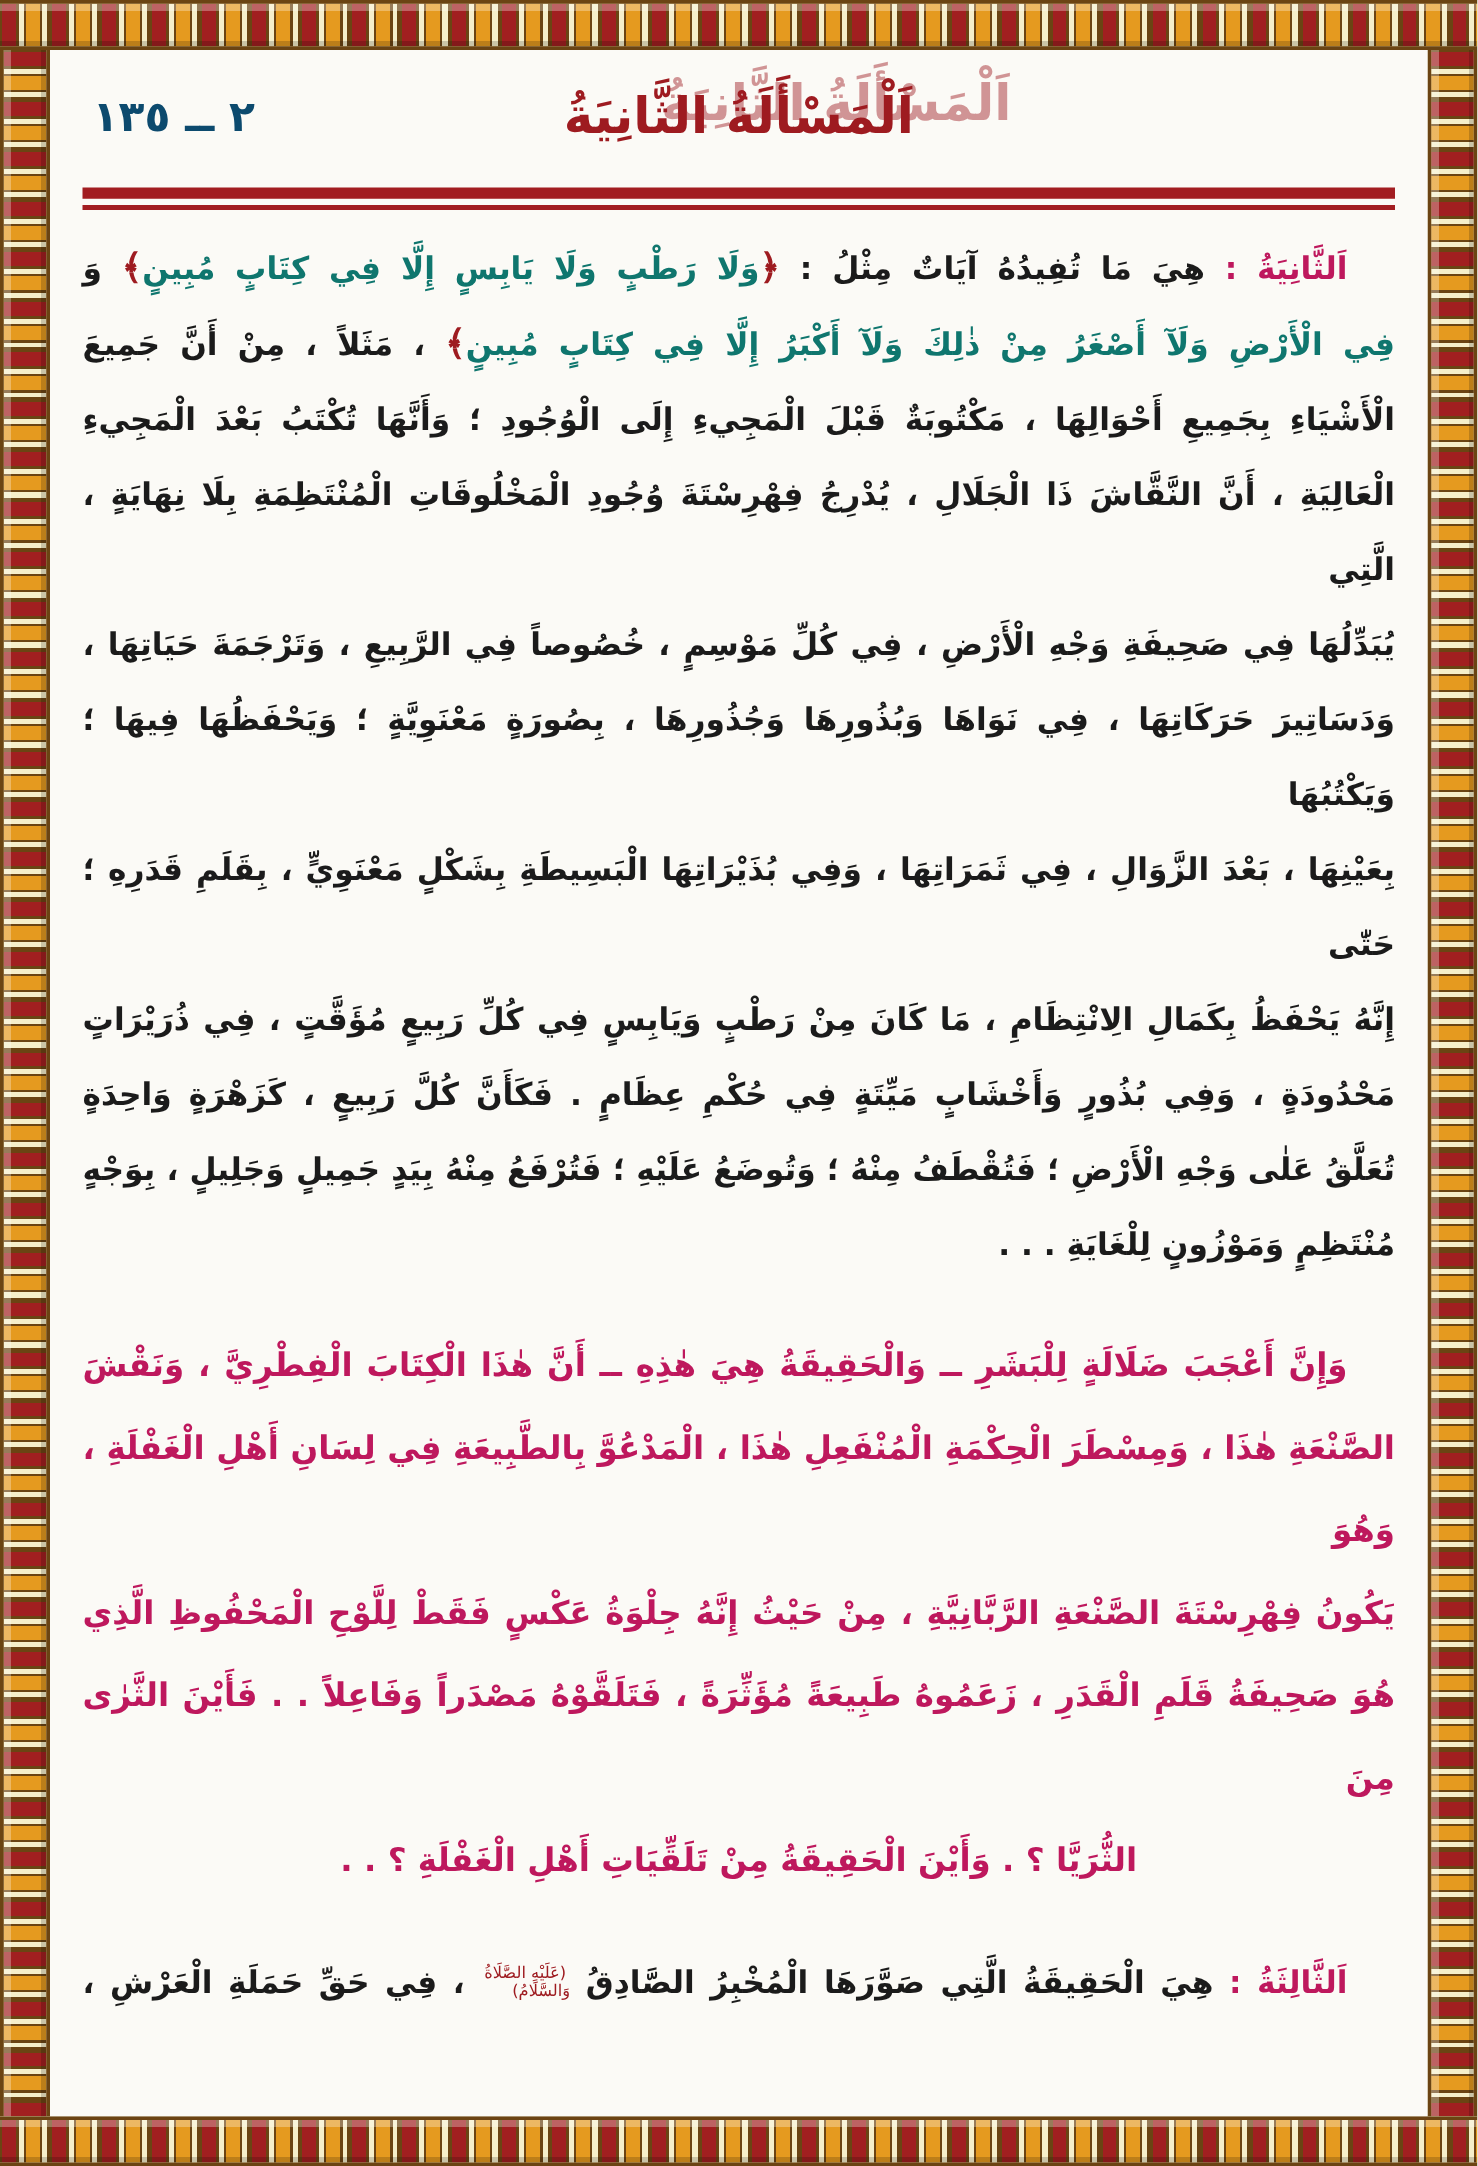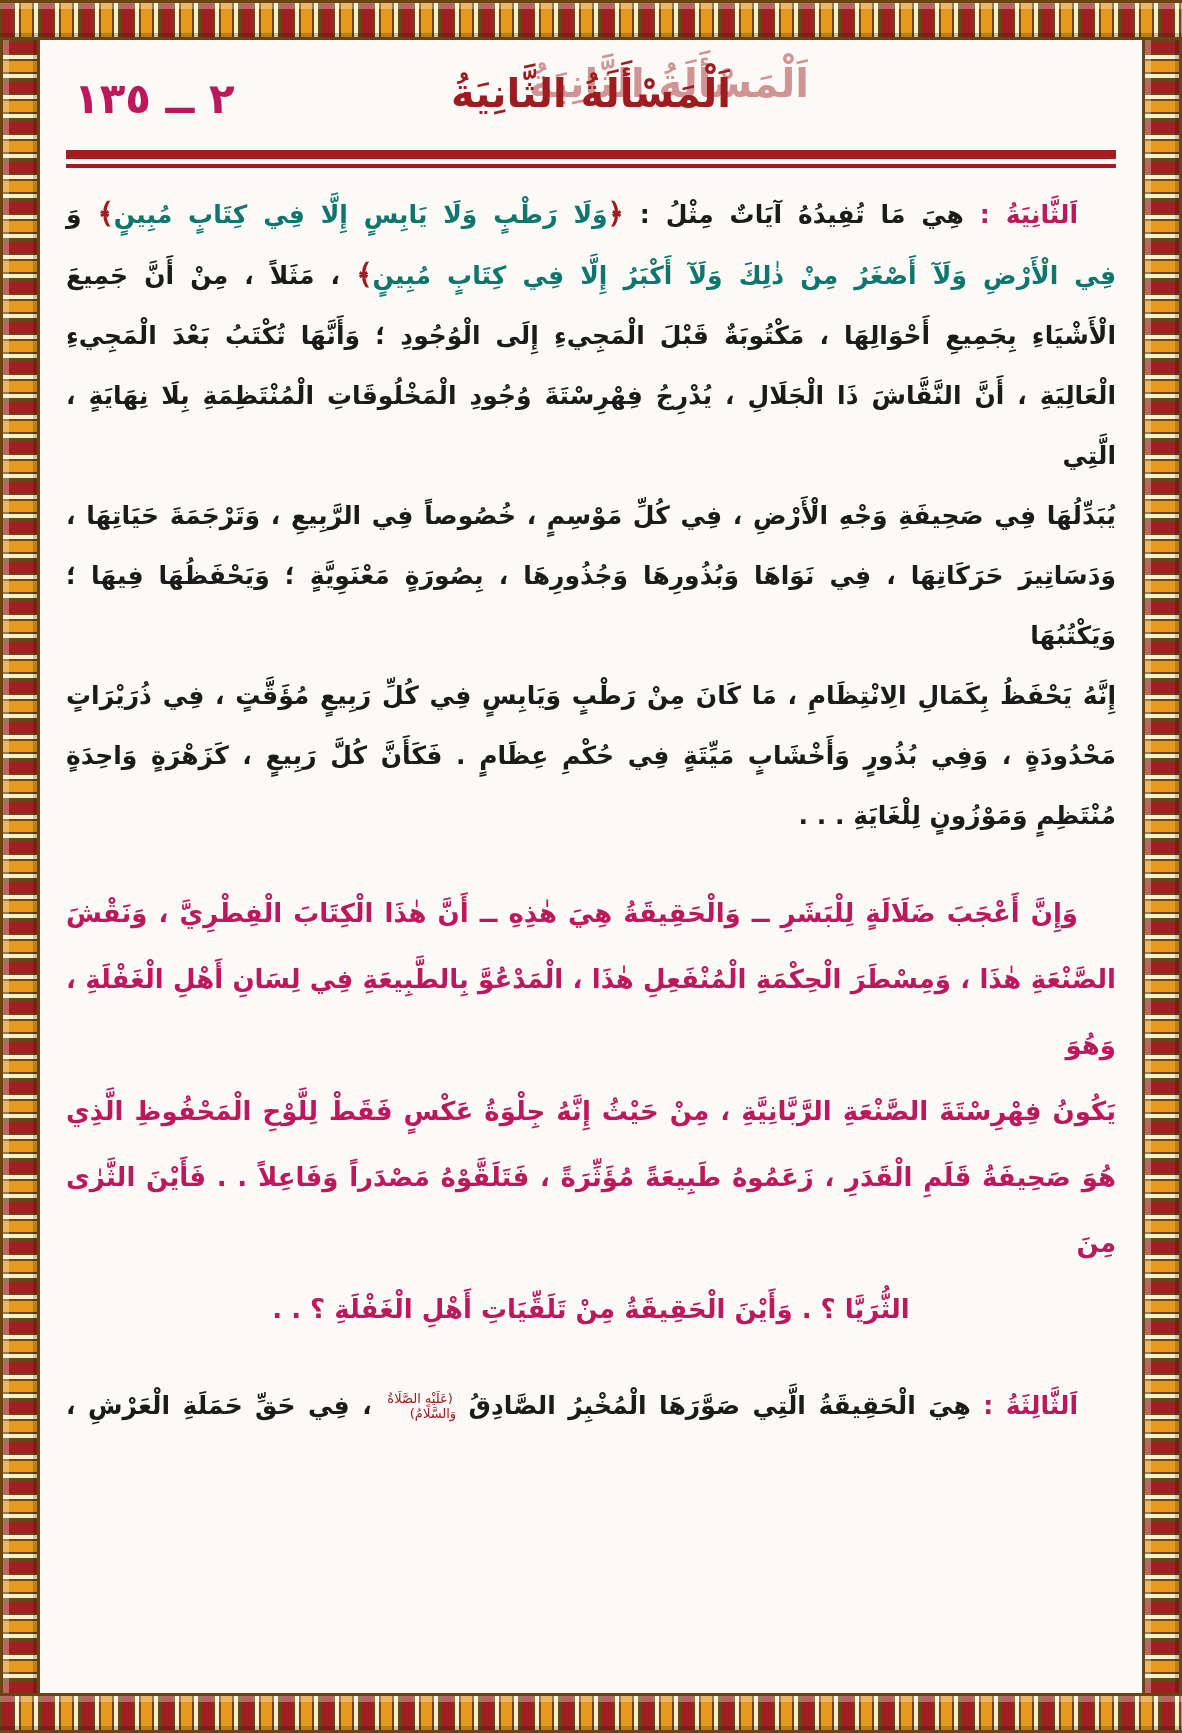--- a/index.html
+++ b/index.html
@@ -38,21 +38,21 @@
   
   .content{
     position:absolute;top:40px;left:40px;right:40px;bottom:40px;
     box-sizing:border-box;padding:24px 26px 0;
     background:#fbfaf6;
   }
   .header{position:relative;height:74px;}
   .page-num{
     position:absolute;left:8px;top:10px;
     direction:ltr;unicode-bidi:isolate;
-    font-size:42px;font-weight:bold;color:#be185d;letter-spacing:2px;
+    font-size:34px;font-weight:bold;color:#0c4a6e;letter-spacing:2px;
   }
   .title-wrap{text-align:center;position:relative;padding-top:6px;}
   .title{position:relative;z-index:1;font-size:40px;font-weight:bold;color:#9e1b20;}
   .title-ghost{
     position:absolute;z-index:0;top:-4px;left:50%;
     transform:translateX(calc(-50% + 78px));
     font-size:40px;font-weight:bold;color:#9e1b20;opacity:.45;
     white-space:nowrap;pointer-events:none;
   }
   .rules{margin-top:12px;}
@@ -105,22 +105,24 @@
     </div>
 
     <div class="body">
         <div class="para">
           <div class="line full indent"><span class="seg-red">اَلثَّانِيَةُ : </span><span class="seg-black">هِيَ مَا تُفِيدُهُ آيَاتٌ مِثْلُ : </span><span class="seg-bracket">﴿</span><span class="seg-blue">وَلَا رَطْبٍ وَلَا يَابِسٍ إِلَّا فِي كِتَابٍ مُبِينٍ</span><span class="seg-bracket">﴾</span><span class="seg-black"> وَ</span></div>
           <div class="line full"><span class="seg-blue">فِي الْأَرْضِ وَلَآ أَصْغَرُ مِنْ ذٰلِكَ وَلَآ أَكْبَرُ إِلَّا فِي كِتَابٍ مُبِينٍ</span><span class="seg-bracket">﴾</span><span class="seg-black"> ، مَثَلاً ، مِنْ أَنَّ جَمِيعَ</span></div>
           <div class="line full"><span class="seg-black">الْأَشْيَاءِ بِجَمِيعِ أَحْوَالِهَا ، مَكْتُوبَةٌ قَبْلَ الْمَجِيءِ إِلَى الْوُجُودِ ؛ وَأَنَّهَا تُكْتَبُ بَعْدَ الْمَجِيءِ</span></div>
           <div class="line full"><span class="seg-black">الْعَالِيَةِ ، أَنَّ النَّقَّاشَ ذَا الْجَلَالِ ، يُدْرِجُ فِهْرِسْتَةَ وُجُودِ الْمَخْلُوقَاتِ الْمُنْتَظِمَةِ بِلَا نِهَايَةٍ ، الَّتِي</span></div>
           <div class="line full"><span class="seg-black">يُبَدِّلُهَا فِي صَحِيفَةِ وَجْهِ الْأَرْضِ ، فِي كُلِّ مَوْسِمٍ ، خُصُوصاً فِي الرَّبِيعِ ، وَتَرْجَمَةَ حَيَاتِهَا ،</span></div>
           <div class="line full"><span class="seg-black">وَدَسَاتِيرَ حَرَكَاتِهَا ، فِي نَوَاهَا وَبُذُورِهَا وَجُذُورِهَا ، بِصُورَةٍ مَعْنَوِيَّةٍ ؛ وَيَحْفَظُهَا فِيهَا ؛ وَيَكْتُبُهَا</span></div>
+          <div class="line full"><span class="seg-black">بِعَيْنِهَا ، بَعْدَ الزَّوَالِ ، فِي ثَمَرَاتِهَا ، وَفِي بُذَيْرَاتِهَا الْبَسِيطَةِ بِشَكْلٍ مَعْنَوِيٍّ ، بِقَلَمِ قَدَرِهِ ؛ حَتّٰى</span></div>
           <div class="line full"><span class="seg-black">إِنَّهُ يَحْفَظُ بِكَمَالِ الِانْتِظَامِ ، مَا كَانَ مِنْ رَطْبٍ وَيَابِسٍ فِي كُلِّ رَبِيعٍ مُؤَقَّتٍ ، فِي ذُرَيْرَاتٍ</span></div>
           <div class="line full"><span class="seg-black">مَحْدُودَةٍ ، وَفِي بُذُورٍ وَأَخْشَابٍ مَيِّتَةٍ فِي حُكْمِ عِظَامٍ . فَكَأَنَّ كُلَّ رَبِيعٍ ، كَزَهْرَةٍ وَاحِدَةٍ</span></div>
+          <div class="line full"><span class="seg-black">تُعَلَّقُ عَلٰى وَجْهِ الْأَرْضِ ؛ فَتُقْطَفُ مِنْهُ ؛ وَتُوضَعُ عَلَيْهِ ؛ فَتُرْفَعُ مِنْهُ بِيَدٍ جَمِيلٍ وَجَلِيلٍ ، بِوَجْهٍ</span></div>
           <div class="line start"><span class="seg-black">مُنْتَظِمٍ وَمَوْزُونٍ لِلْغَايَةِ . . .</span></div>
         </div>
         <div class="para red">
           <div class="line full indent"><span class="seg-red">وَإِنَّ أَعْجَبَ ضَلَالَةٍ لِلْبَشَرِ ــ وَالْحَقِيقَةُ هِيَ هٰذِهِ ــ أَنَّ هٰذَا الْكِتَابَ الْفِطْرِيَّ ، وَنَقْشَ</span></div>
           <div class="line full"><span class="seg-red">الصَّنْعَةِ هٰذَا ، وَمِسْطَرَ الْحِكْمَةِ الْمُنْفَعِلِ هٰذَا ، الْمَدْعُوَّ بِالطَّبِيعَةِ فِي لِسَانِ أَهْلِ الْغَفْلَةِ ، وَهُوَ</span></div>
           <div class="line full"><span class="seg-red">يَكُونُ فِهْرِسْتَةَ الصَّنْعَةِ الرَّبَّانِيَّةِ ، مِنْ حَيْثُ إِنَّهُ جِلْوَةُ عَكْسٍ فَقَطْ لِلَّوْحِ الْمَحْفُوظِ الَّذِي</span></div>
           <div class="line full"><span class="seg-red">هُوَ صَحِيفَةُ قَلَمِ الْقَدَرِ ، زَعَمُوهُ طَبِيعَةً مُؤَثِّرَةً ، فَتَلَقَّوْهُ مَصْدَراً وَفَاعِلاً . . فَأَيْنَ الثَّرٰى مِنَ</span></div>
           <div class="line center"><span class="seg-red">الثُّرَيَّا ؟ . وَأَيْنَ الْحَقِيقَةُ مِنْ تَلَقِّيَاتِ أَهْلِ الْغَفْلَةِ ؟ . .</span></div>
         </div>
         <div class="para">

